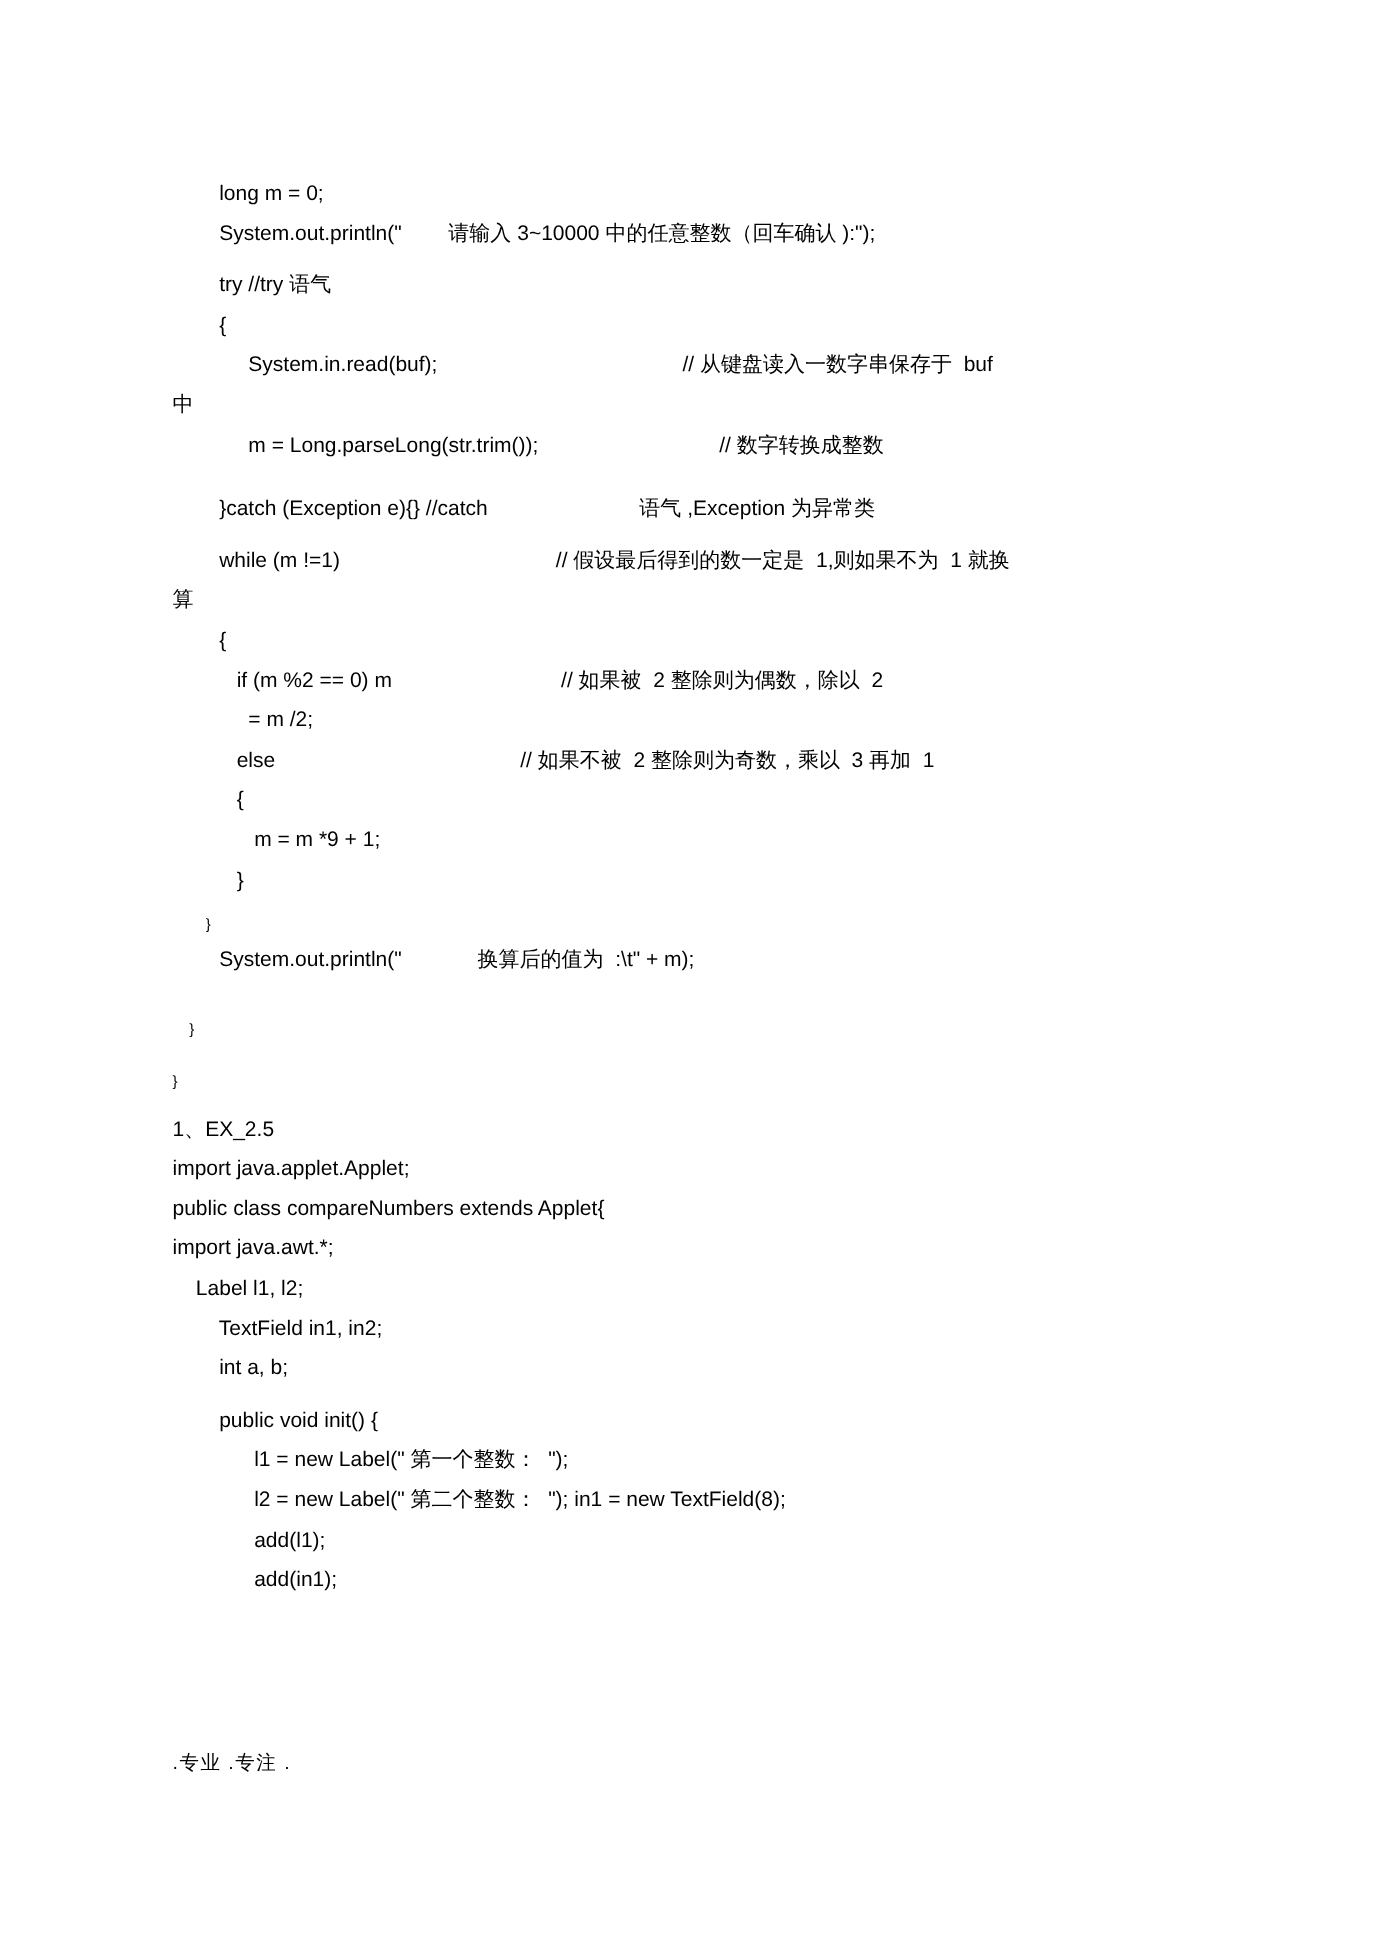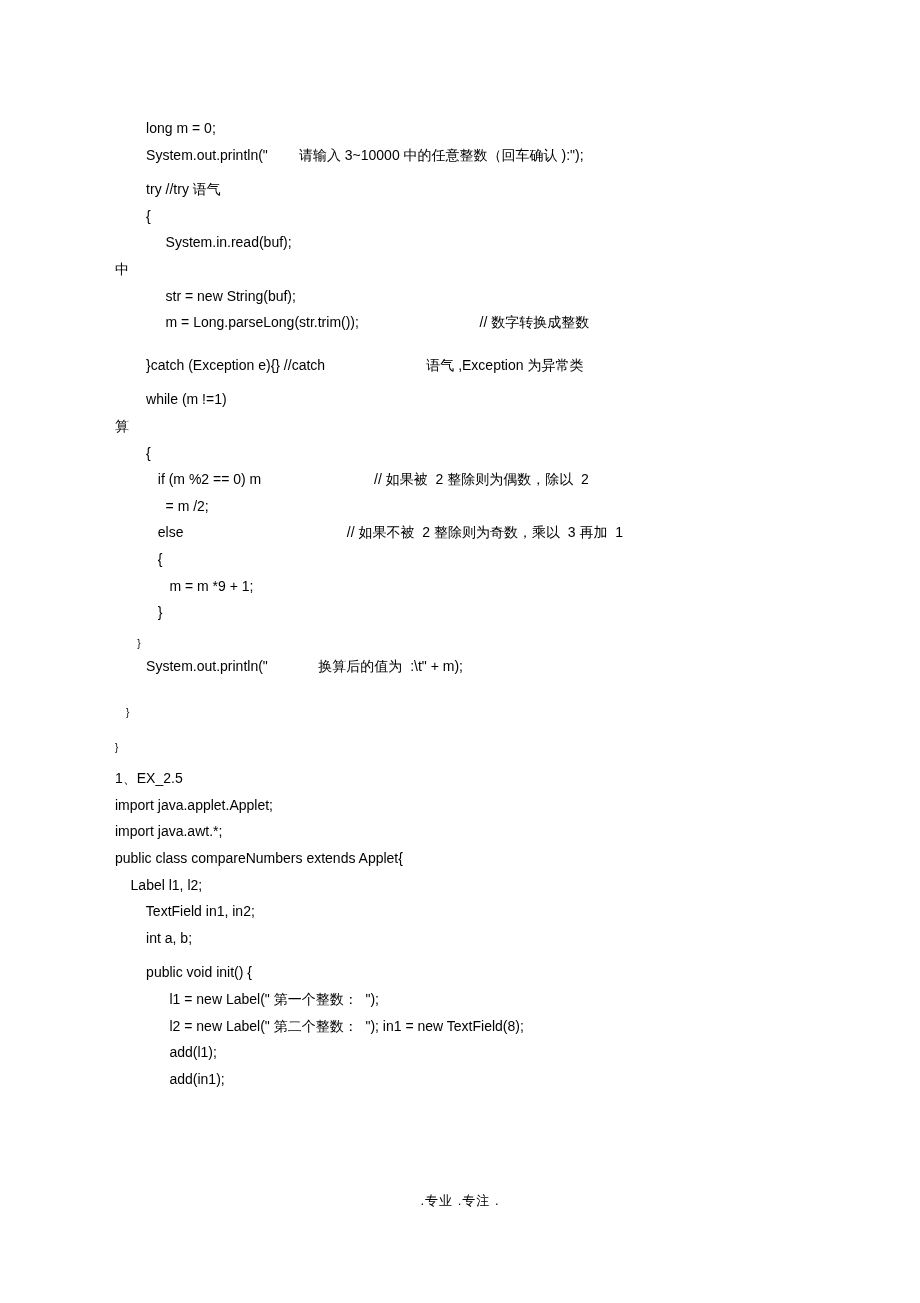--- a/index.html
+++ b/index.html
@@ -18,21 +18,20 @@
   }
   .line {
     line-height: 1.9;
     white-space: pre;
   }
   .small {
     font-size: 10px;
   }
   .footer-row {
     margin-top: 100px;
-    text-align: center;
   }
   .footer {
     font-size: 13px;
     letter-spacing: 1px;
   }
   .row {
     display: flex;
     align-items: baseline;
     line-height: 1.9;
   }
@@ -52,38 +51,39 @@
   <div class="line">        long m = 0;</div>
   <div class="row">
     <span class="leftcol">        System.out.println("</span>
     <span class="rightcol">        请输入 3~10000 中的任意整数（回车确认 ):");</span>
   </div>
   <div class="gap"></div>
   <div class="line">        try //try 语气</div>
   <div class="line">        {</div>
   <div class="row">
     <span class="leftcol">             System.in.read(buf);</span>
+    <span class="rightcol">                                          // 从键盘读入一数字串保存于  buf</span>
   </div>
   <div class="line">中</div>
   <div class="row">
-    <span class="leftcol">             str = new String(buf);</span>
   </div>
   <div class="row">
     <span class="leftcol">             m = Long.parseLong(str.trim());</span>
     <span class="rightcol">                               // 数字转换成整数</span>
   </div>
   <div class="gap"></div>
     <div class="gap"></div>
   <div class="row">
     <span class="leftcol">        }catch (Exception e){} //catch</span>
     <span class="rightcol">                          语气 ,Exception 为异常类</span>
   </div>
   <div class="gap"></div>
   <div class="row">
     <span class="leftcol">        while (m !=1)</span>
+    <span class="rightcol">                                     // 假设最后得到的数一定是  1,则如果不为  1 就换</span>
   </div>
   <div class="line">算</div>
   <div class="line">        {</div>
   <div class="row">
     <span class="leftcol">           if (m %2 == 0) m</span>
     <span class="rightcol">                             // 如果被  2 整除则为偶数，除以  2</span>
   </div>
   <div class="line">             = m /2;</div>
   <div class="row">
     <span class="leftcol">           else</span>
@@ -101,22 +101,22 @@
   <div class="gap"></div>
     <div class="gap"></div>
     <div class="gap"></div>
   <div class="line small">    }</div>
   <div class="gap"></div>
     <div class="gap"></div>
   <div class="line small">}</div>
   <div class="gap"></div>
   <div class="line">1、EX_2.5</div>
   <div class="line">import java.applet.Applet;</div>
+  <div class="line">public class compareNumbers extends Applet{</div>
   <div class="line">import java.awt.*;</div>
-  <div class="line">public class compareNumbers extends Applet{</div>
   <div class="line">    Label l1, l2;</div>
   <div class="line">        TextField in1, in2;</div>
   <div class="line">        int a, b;</div>
   <div class="gap"></div>
   <div class="line">        public void init() {</div>
   <div class="line">              l1 = new Label(" 第一个整数：  ");</div>
   <div class="line">              l2 = new Label(" 第二个整数：  "); in1 = new TextField(8);</div>
   <div class="line">              add(l1);</div>
   <div class="line">              add(in1);</div>
 

